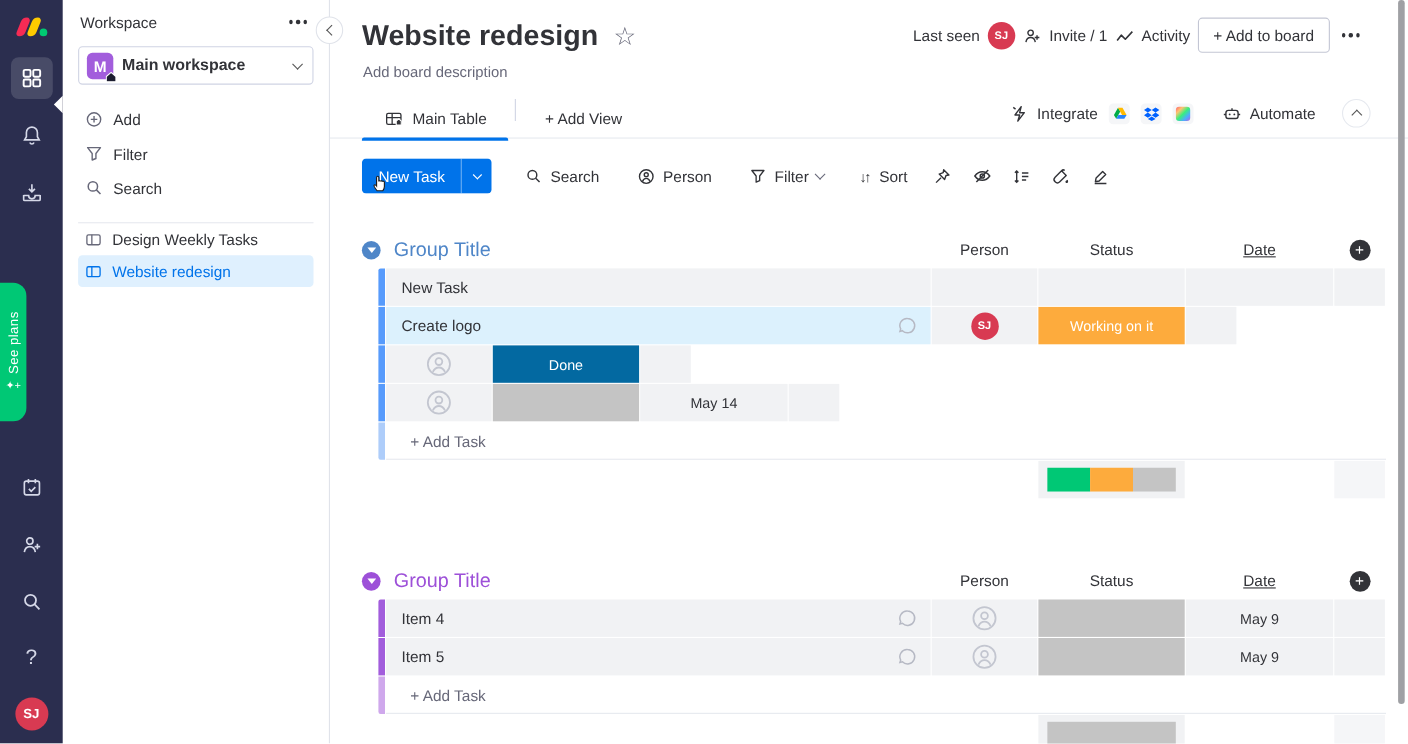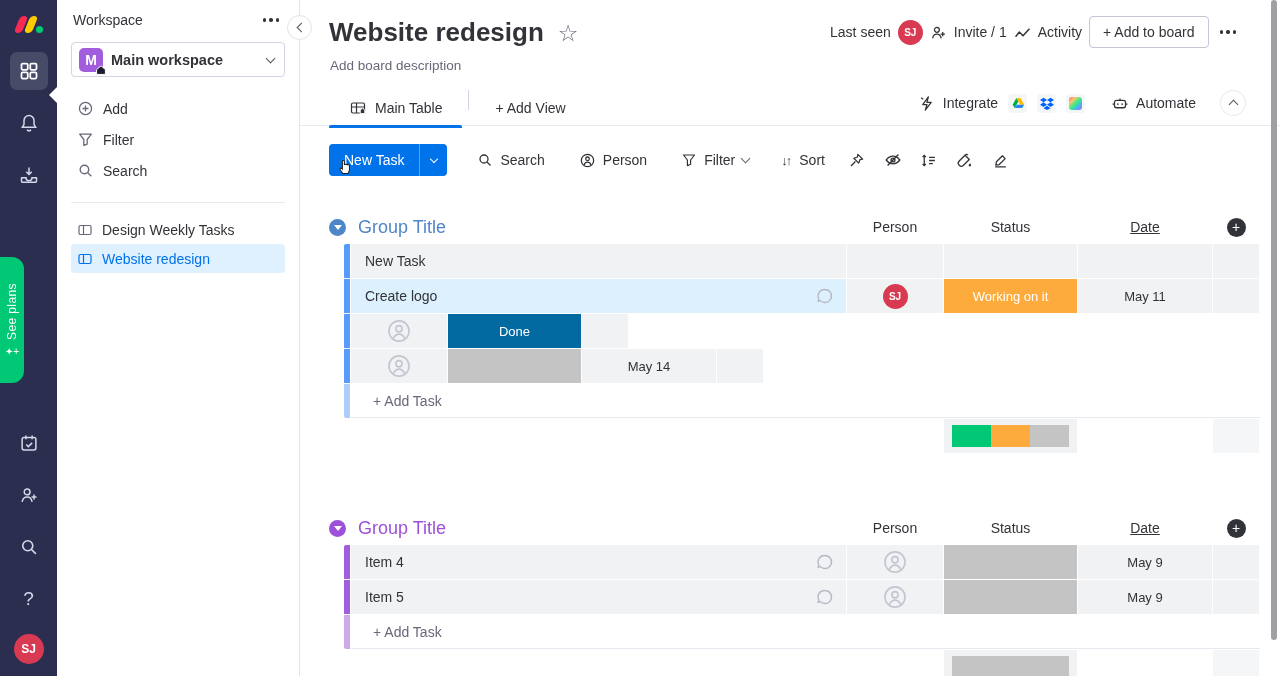--- a/index.html
+++ b/index.html
@@ -43,21 +43,21 @@
   .chev.up { transform:rotate(-135deg); margin-top:3px; }
   .ws-select { margin-top:14px; height:35px; border:1px solid #d0d4e4; border-radius:4px; display:flex; align-items:center;
     padding:0 10px 0 7px; gap:8px; background:#fff; }
   .ws-tile { width:24px; height:24px; border-radius:5px; background:#a25ddc; color:#fff; font-weight:bold; font-size:14px;
     display:flex; align-items:center; justify-content:center; position:relative; }
   .ws-tile svg { position:absolute; right:-3px; bottom:-3px; }
   .ws-name { font-size:14.5px; font-weight:bold; color:#323338; flex:1; }
   .side-menu { margin-top:16px; }
   .side-item { display:flex; align-items:center; gap:9px; height:31px; padding:0 6px; border-radius:4px; font-size:14px; color:#323338; }
   .side-item .ic { color:#676879; display:flex; }
-  .board-list { margin-top:16px; border-top:1px solid #e6e9ef; padding-top:12px; }
+  .board-list { margin-top:16px; border-top:1px solid #e6e9ef; padding-top:0; }
   .board-item { display:flex; align-items:center; gap:9px; height:29px; padding:0 6px; border-radius:4px; font-size:14px; color:#323338; }
   .board-item .ic { color:#676879; display:flex; }
   .board-item.selected { background:#dff0fe; color:#0073ea; }
   .board-item.selected .ic { color:#0073ea; }
 
   
   .main { flex:1; position:relative; padding-top:14px; }
   .hdr-row { display:flex; align-items:center; padding:0 40px 0 29px; height:36px; }
   .page-title { font-size:26px; font-weight:bold; color:#323338; }
   .star { font-size:23px; color:#676879; margin-left:14px; margin-top:2px; }
@@ -490,21 +490,20 @@
             <span class="bubble">
               <svg width="18" height="18" viewBox="0 0 16 16" fill="none" stroke="currentColor" stroke-width="1.2">
                 <path d="M8 2.2a5.8 5.8 0 1 1-4.1 9.9l-2 .6.6-2A5.8 5.8 0 0 1 8 2.2z"></path>
               </svg>
             </span>
           </div>
           <div class="cell person">
             <span class="avatar row-avatar" style="background-color: rgb(216, 58, 82);">SJ</span>
           </div>
           <div class="cell status" style="background-color: rgb(253, 171, 61);">Working on it</div>
-          <div class="cell date">May 11</div>
           <div class="cell extra"></div>
         </div>
 
         <div class="row">
           <span class="rbar" style="background-color: rgb(87, 155, 252);"></span>
           <div class="cell person">
             <span>
               <svg width="26" height="26" viewBox="0 0 16 16" fill="none" stroke="#c3c6d0" stroke-width="1">
                 <circle cx="8" cy="8" r="6.2"></circle>
                   <circle cx="8" cy="6.6" r="1.9"></circle>

